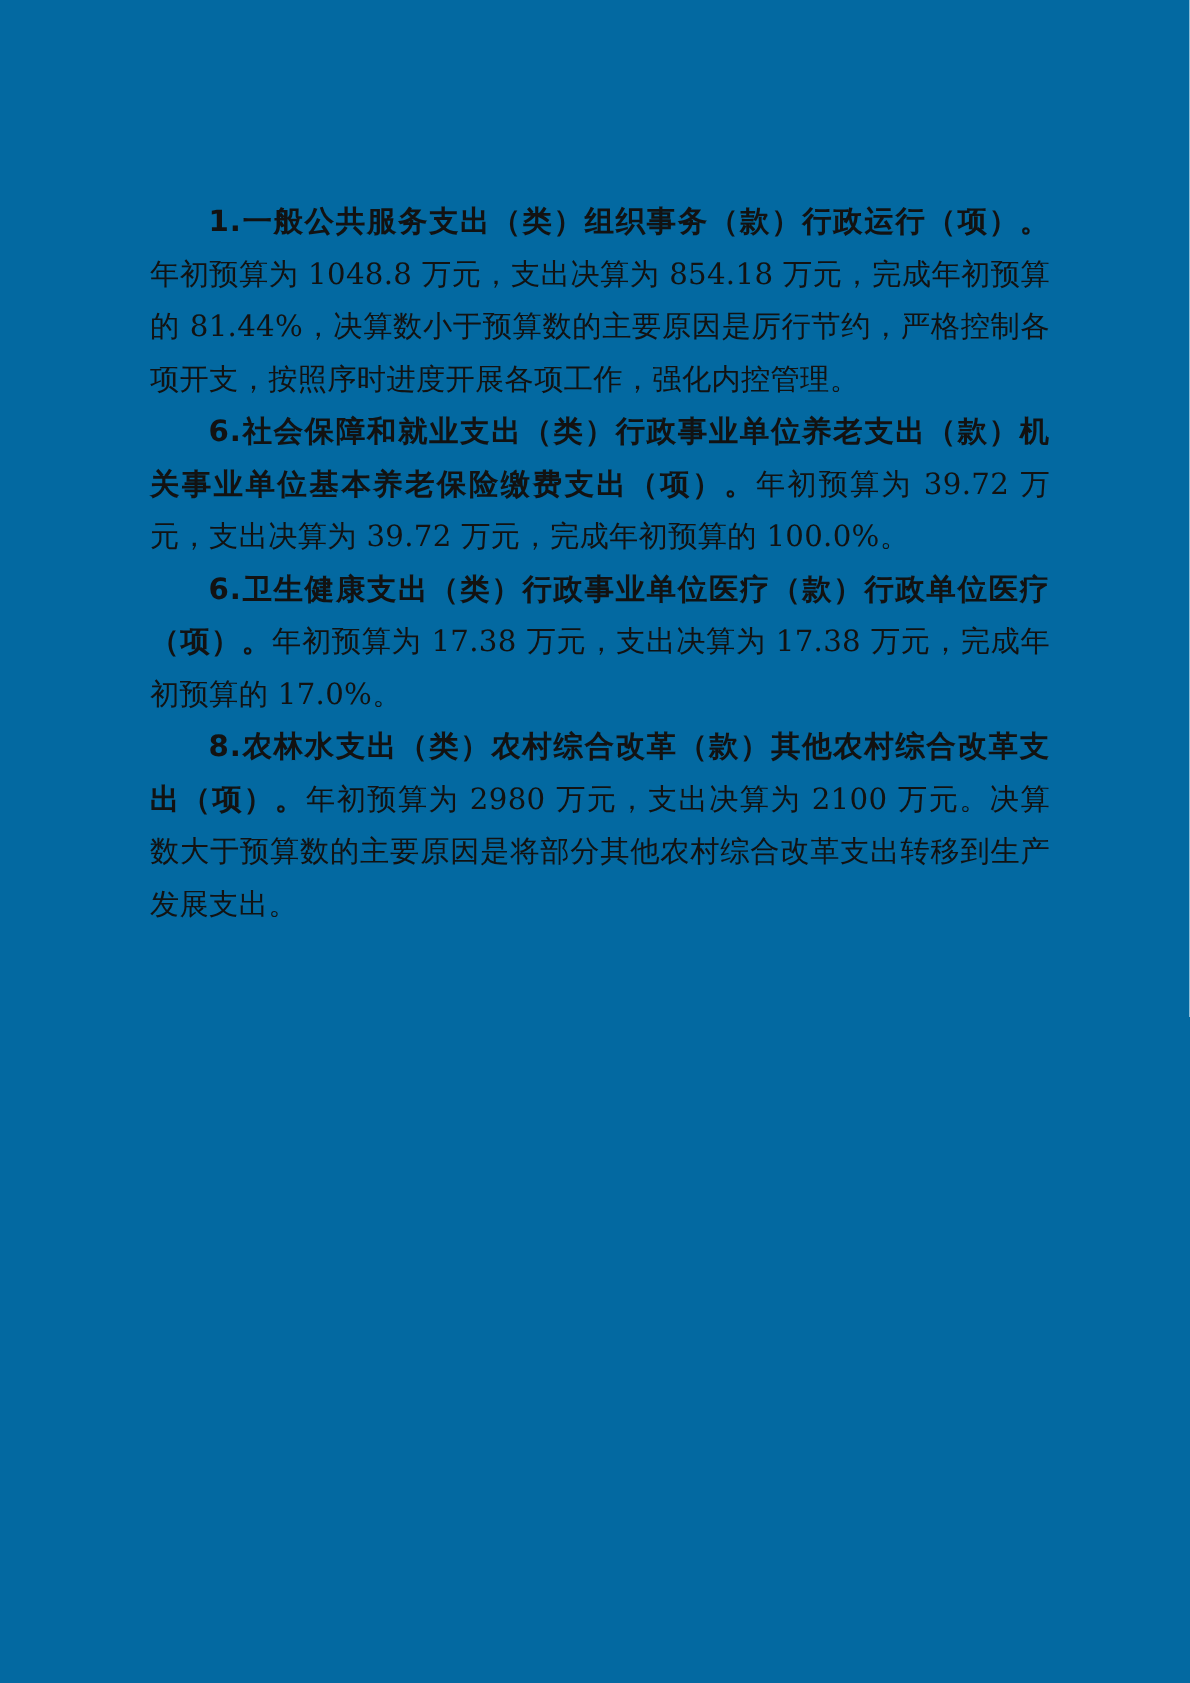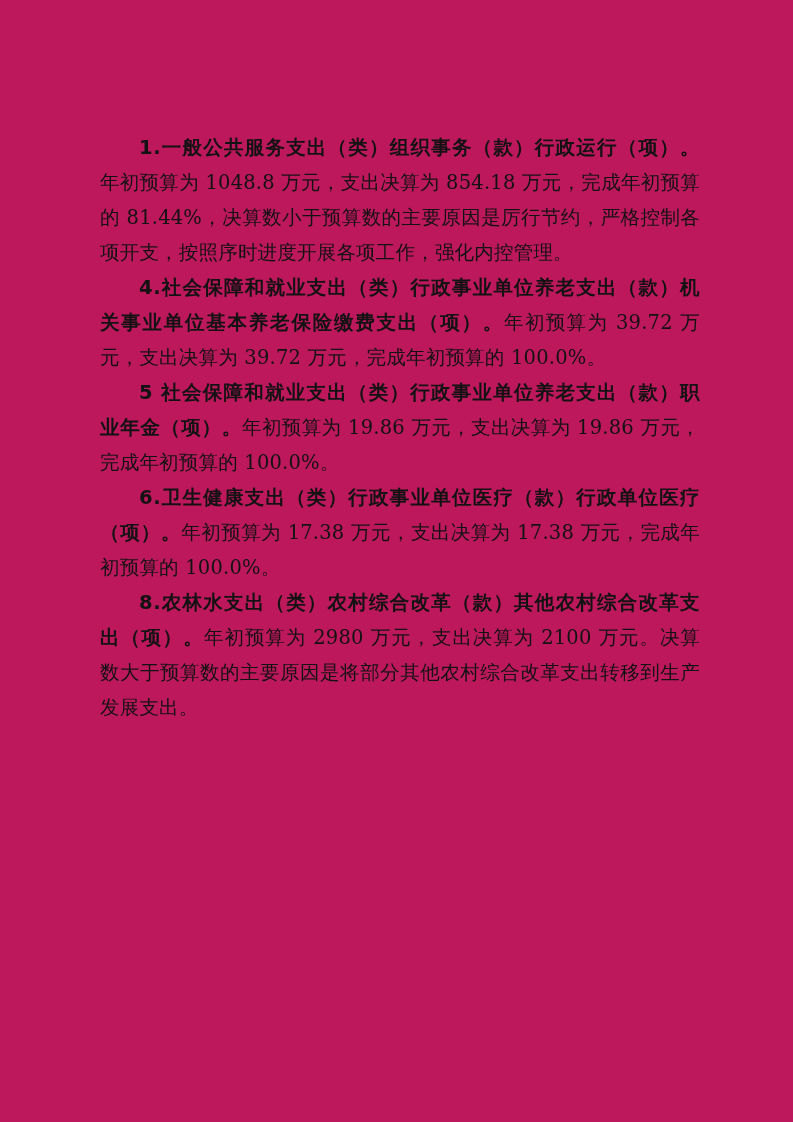--- a/index.html
+++ b/index.html
@@ -13,21 +13,21 @@
     font-family: "DejaVu Serif", "Liberation Serif", serif;
     color: #121212;
     position: relative;
     overflow: hidden;
   }
   #page {
     position: absolute;
     left: 0; top: 0;
     width: 793px;
     height: 1122px;
-    background: #be185d;
+    background: #0369a1;
   }
   #content {
     position: absolute;
     left: 100px;
     top: 130px;
     width: 600px;
   }
   .para {
     font-size: 19.5px;
     line-height: 35px;
@@ -53,29 +53,26 @@
 <div id="page">
   <div id="content">
 
     <p class="para">
       <span class="hd">1.一般公共服务支出（类）组织事务（款）行政运行（项）。</span><span class="bd">年初预算为 1048.8 万元，支出决算为 854.18 万元，完成年初预算的 81.44%，决算数小于预算数的主要原因是厉行节约，严格控制各项开支，按照序时进度开展各项工作，强化内控管理。</span>
     </p>
 
 
 
     <p class="para">
-      <span class="hd">4.社会保障和就业支出（类）行政事业单位养老支出（款）机关事业单位基本养老保险缴费支出（项）。</span><span class="bd">年初预算为 39.72 万元，支出决算为 39.72 万元，完成年初预算的 100.0%。</span>
+      <span class="hd">6.社会保障和就业支出（类）行政事业单位养老支出（款）机关事业单位基本养老保险缴费支出（项）。</span><span class="bd">年初预算为 39.72 万元，支出决算为 39.72 万元，完成年初预算的 100.0%。</span>
     </p>
 
-    <p class="para">
-      <span class="hd">5 社会保障和就业支出（类）行政事业单位养老支出（款）职业年金（项）。</span><span class="bd">年初预算为 19.86 万元，支出决算为 19.86 万元，完成年初预算的 100.0%。</span>
-    </p>
 
     <p class="para">
-      <span class="hd">6.卫生健康支出（类）行政事业单位医疗（款）行政单位医疗（项）。</span><span class="bd">年初预算为 17.38 万元，支出决算为 17.38 万元，完成年初预算的 100.0%。</span>
+      <span class="hd">6.卫生健康支出（类）行政事业单位医疗（款）行政单位医疗（项）。</span><span class="bd">年初预算为 17.38 万元，支出决算为 17.38 万元，完成年初预算的 17.0%。</span>
     </p>
 
 
     <p class="para">
       <span class="hd">8.农林水支出（类）农村综合改革（款）其他农村综合改革支出（项）。</span><span class="bd">年初预算为 2980 万元，支出决算为 2100 万元。决算数大于预算数的主要原因是将部分其他农村综合改革支出转移到生产发展支出。</span>
     </p>
 
   </div>
 </div>
 

